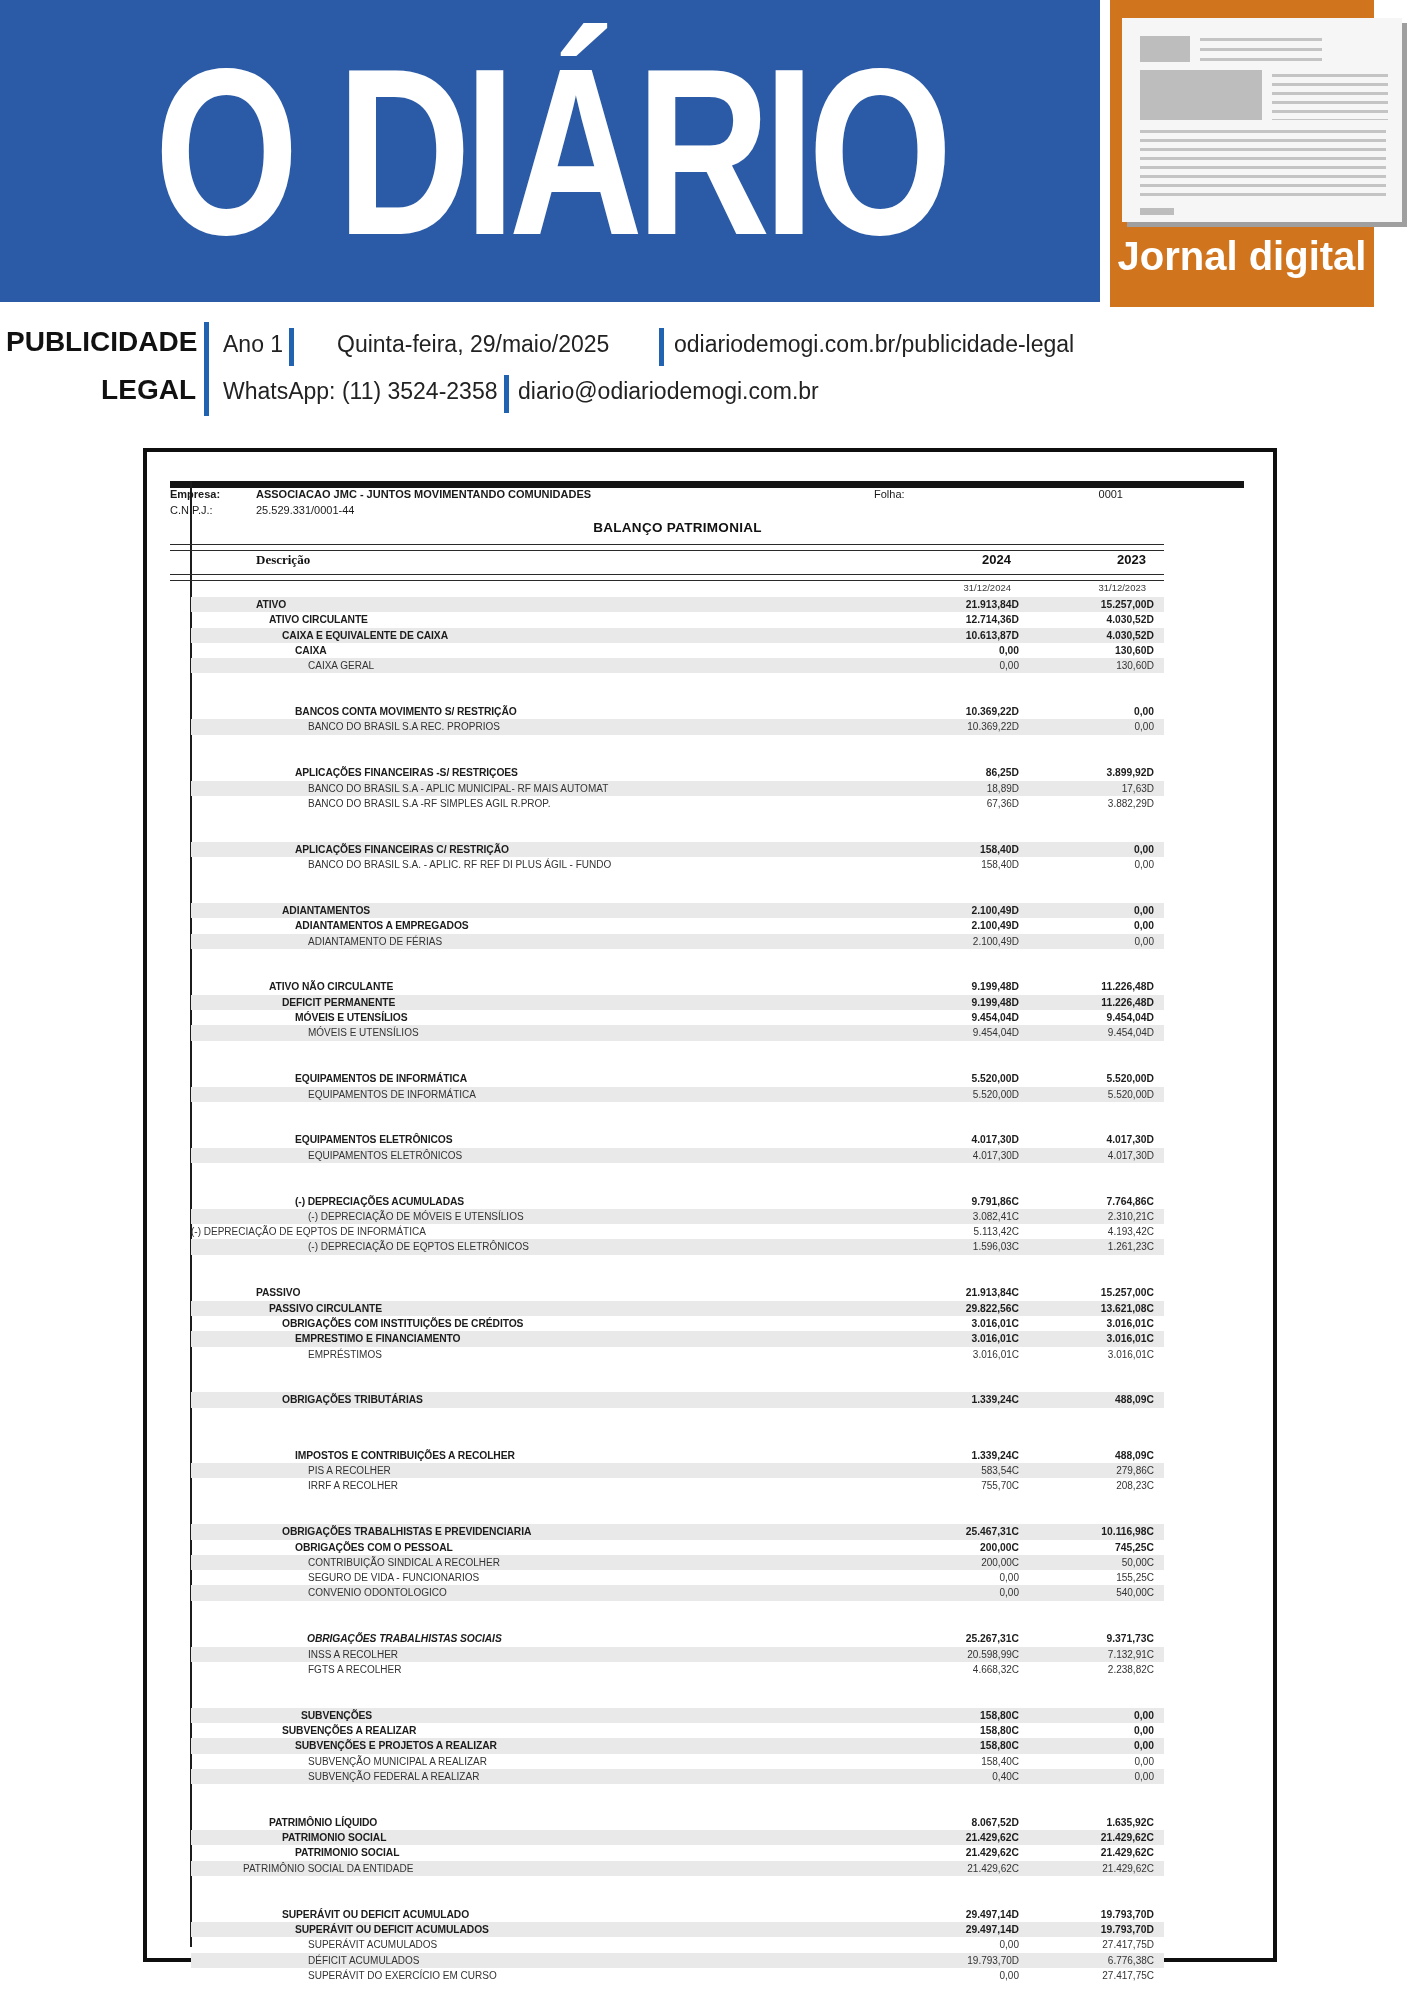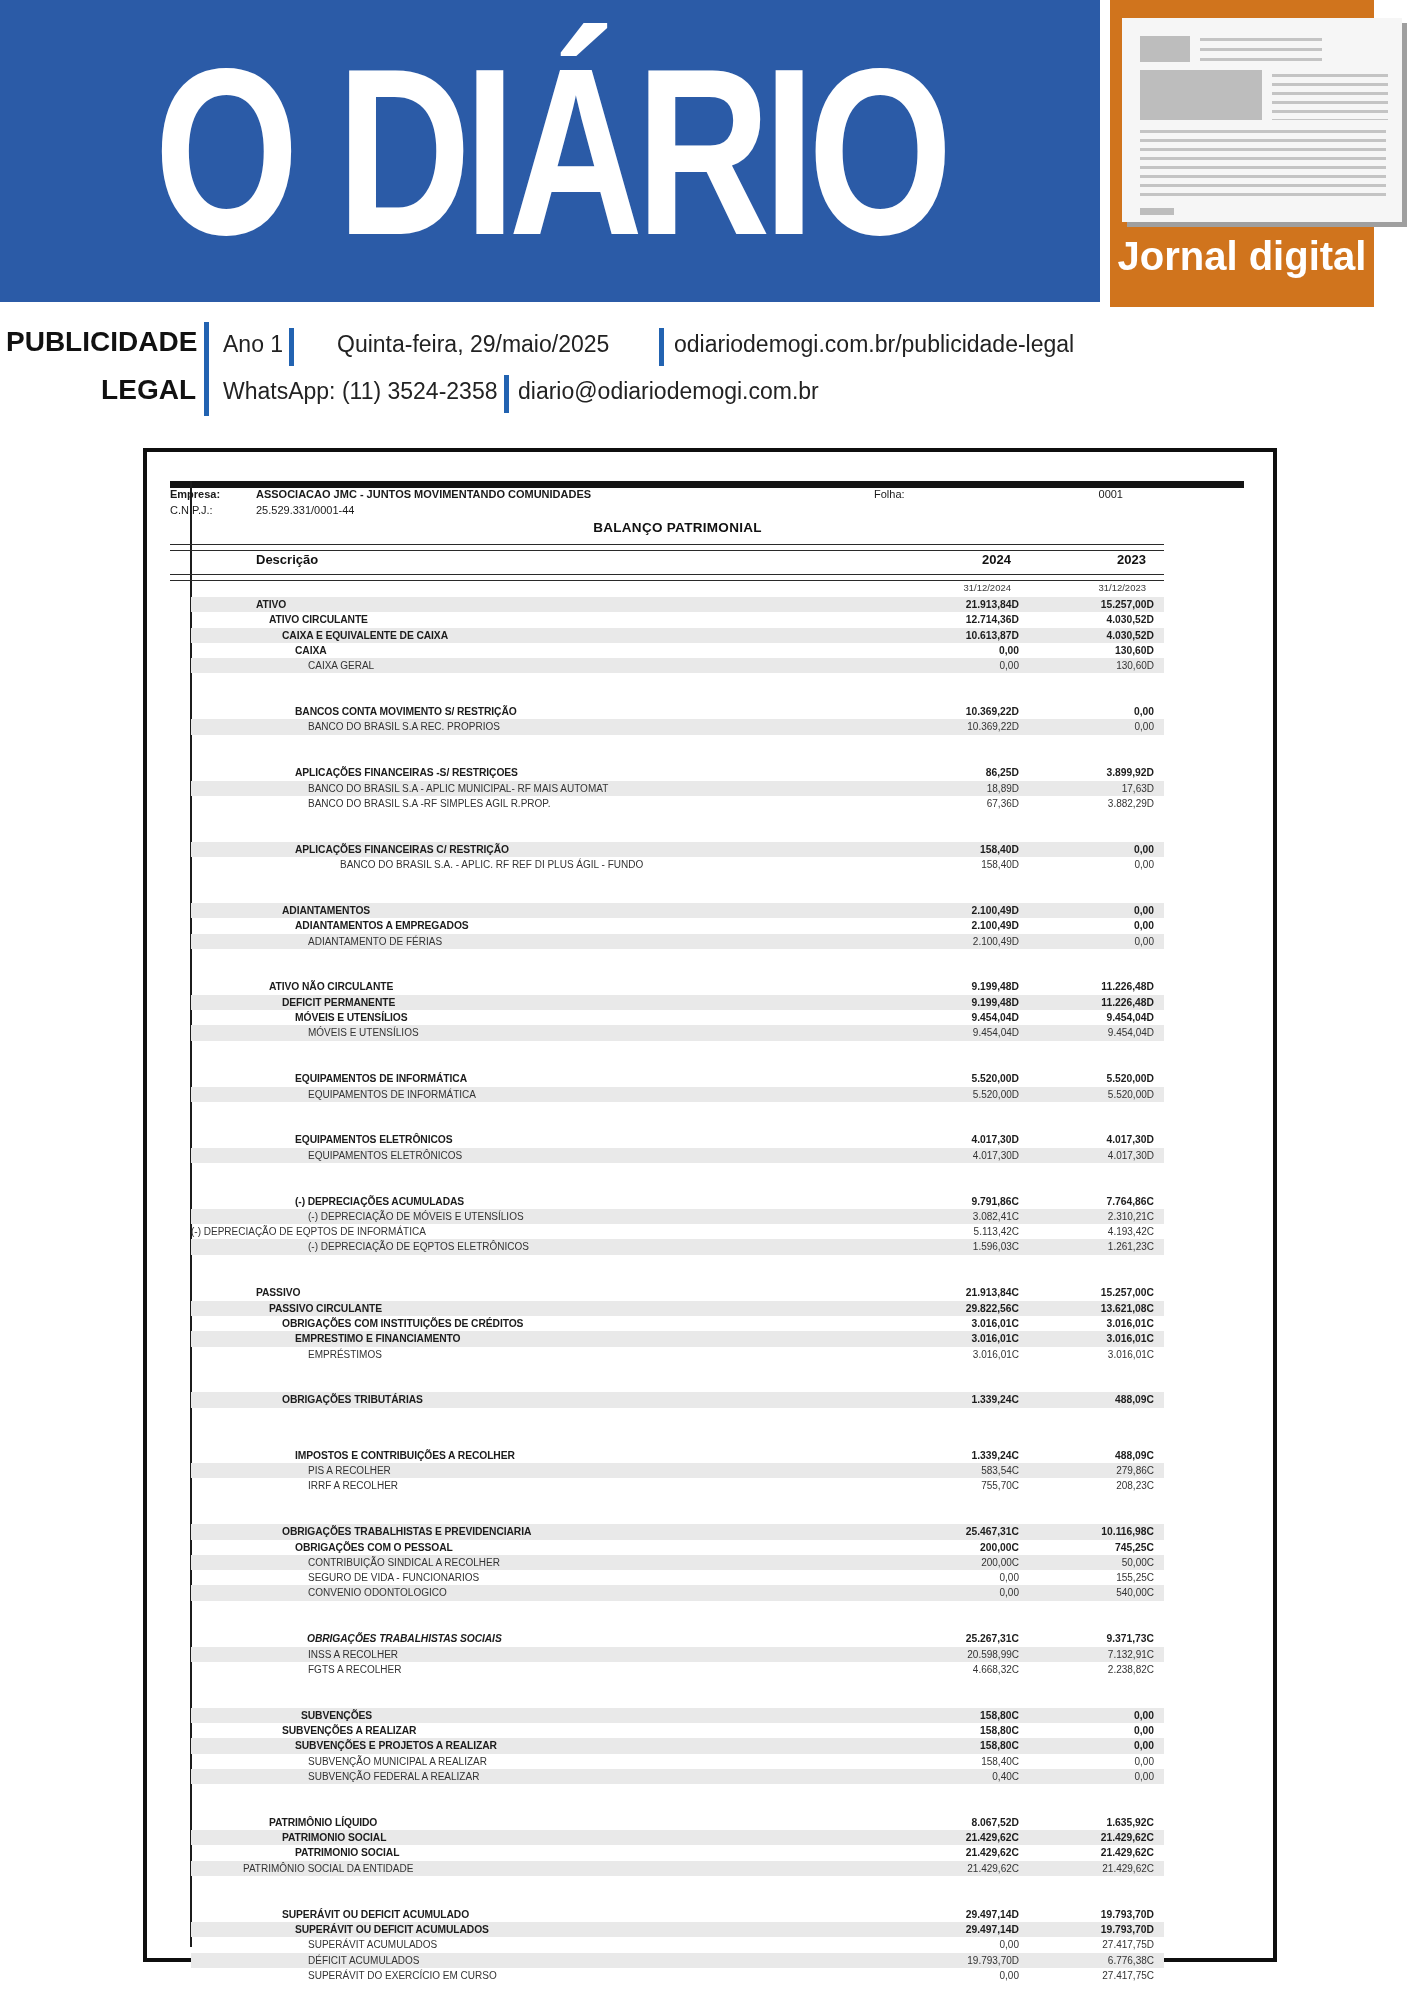--- a/index.html
+++ b/index.html
@@ -107,21 +107,21 @@
   <div class="page-abs hdr-val" style="left:727px;top:36px;">Folha:</div>
   <div class="page-abs hdr-val" style="right:150px;top:36px;">0001</div>
 
   <div class="page-abs hdr-val" style="left:23px;top:52px;">C.N.P.J.:</div>
   <div class="page-abs hdr-val" style="left:109px;top:52px;">25.529.331/0001-44</div>
 
   <div class="doc-title">BALANÇO PATRIMONIAL</div>
 
   <div class="dline" style="top:92px;"></div>
 
-  <div class="page-abs col-hd" style="left:109px;top:100px;">Descrição</div>
+  <div class="page-abs col-hd" style="left:109px;top:100px;font-family:Liberation Serif, serif;">Descrição</div>
   <div class="page-abs col-hd" style="right:262px;top:100px;">2024</div>
   <div class="page-abs col-hd" style="right:127px;top:100px;">2023</div>
 
   <div class="dline" style="top:122px;"></div>
 
   <div class="page-abs date-sub" style="right:262px;top:130px;">31/12/2024</div>
   <div class="page-abs date-sub" style="right:127px;top:130px;">31/12/2023</div>
 
   <div id="rows">
       <div class="trow zebra b">
@@ -176,21 +176,21 @@
         <span class="val v24">67,36D</span>
         <span class="val v23">3.882,29D</span>
       </div>
       <div class="trow spacer"></div>
       <div class="trow zebra b">
         <span class="lbl" style="padding-left: 104px;">APLICAÇÕES FINANCEIRAS C/ RESTRIÇÃO</span>
         <span class="val v24">158,40D</span>
         <span class="val v23">0,00</span>
       </div>
       <div class="trow">
-        <span class="lbl" style="padding-left: 117px; margin-left: 32px;">BANCO DO BRASIL S.A. - APLIC. RF REF DI PLUS ÁGIL - FUNDO</span>
+        <span class="lbl" style="padding-left: 117px;">BANCO DO BRASIL S.A. - APLIC. RF REF DI PLUS ÁGIL - FUNDO</span>
         <span class="val v24">158,40D</span>
         <span class="val v23">0,00</span>
       </div>
       <div class="trow spacer"></div>
       <div class="trow zebra b">
         <span class="lbl" style="padding-left: 91px;">ADIANTAMENTOS</span>
         <span class="val v24">2.100,49D</span>
         <span class="val v23">0,00</span>
       </div>
       <div class="trow b">

